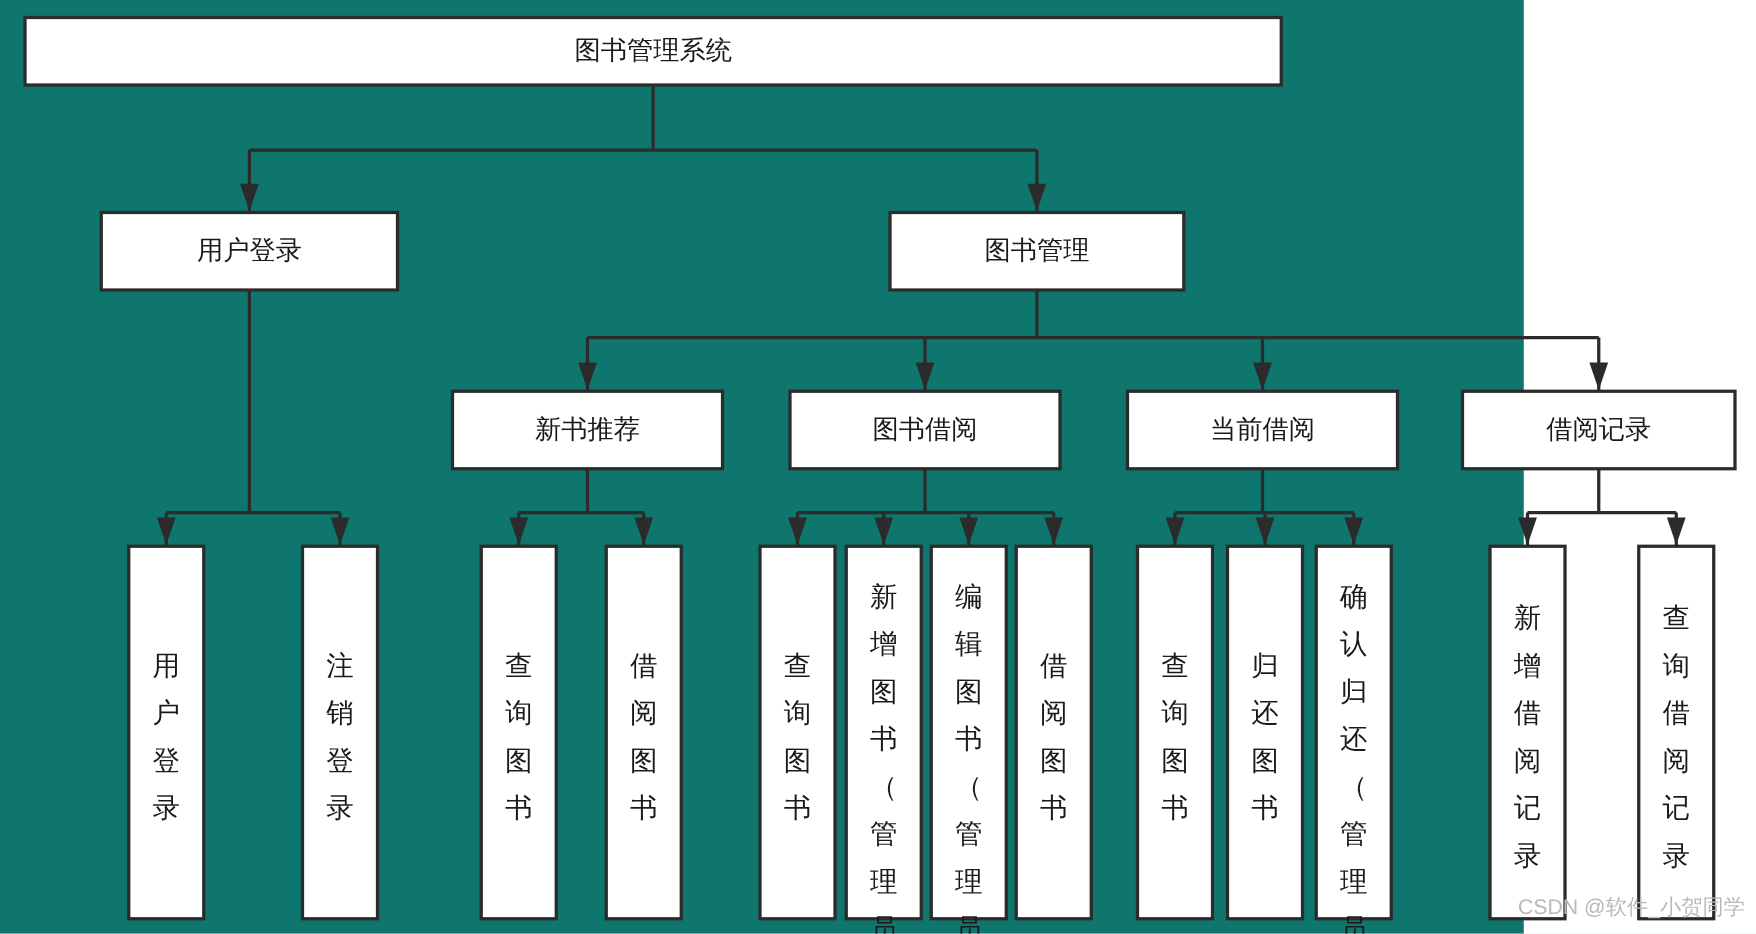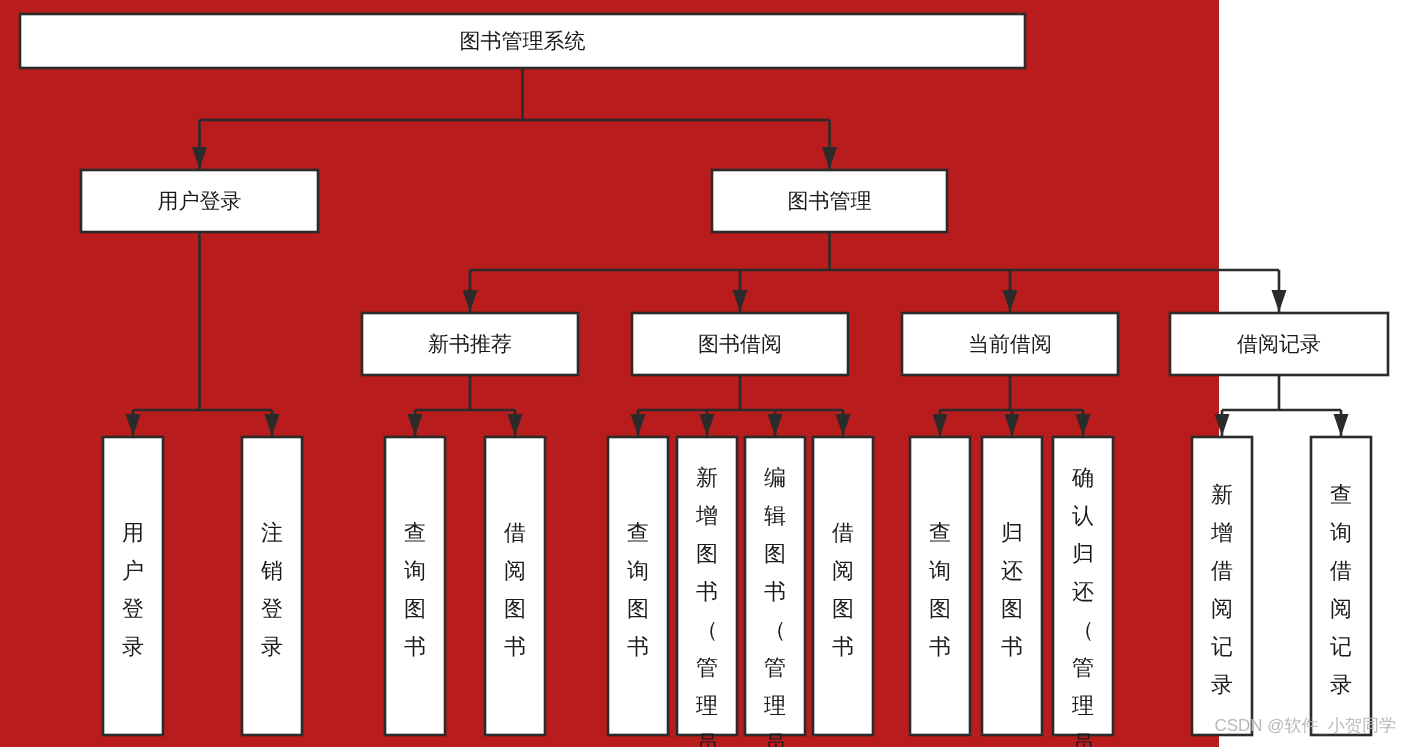--- a/index.html
+++ b/index.html
@@ -10,21 +10,21 @@
   body {
     width: 1405px;
     height: 747px;
     font-family: "Liberation Sans", sans-serif;
     overflow: hidden;
   }
   #diagram-root {
     position: relative;
     width: 1219px;
     height: 747px;
-    background: #b91c1c;
+    background: #0f766e;
   }
   svg#flowchart {
     position: absolute;
     left: 0;
     top: 0;
     width: 1405px;
     height: 747px;
     display: block;
   }
   .node-box {

